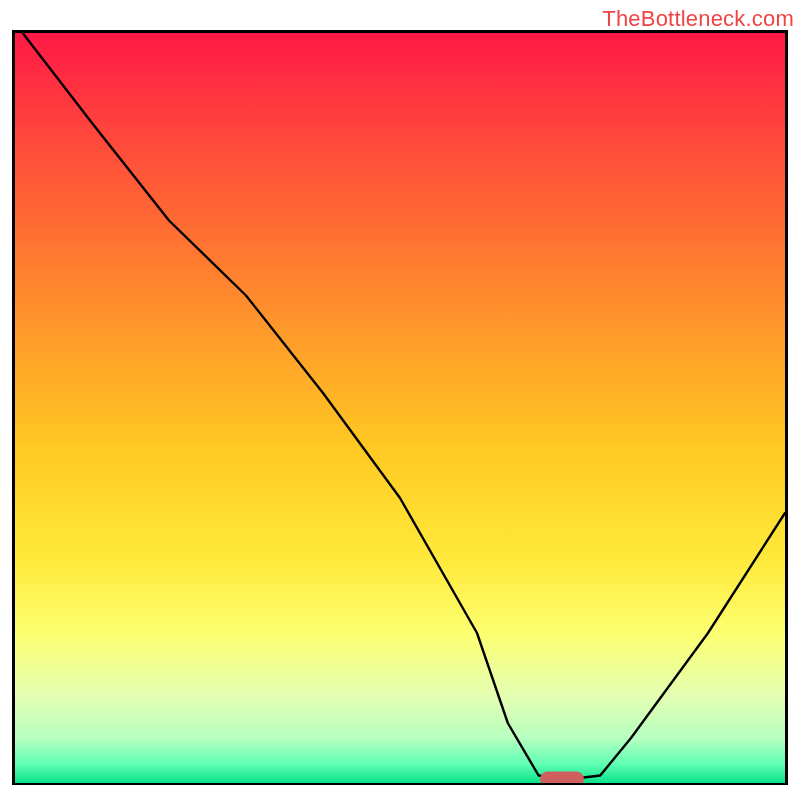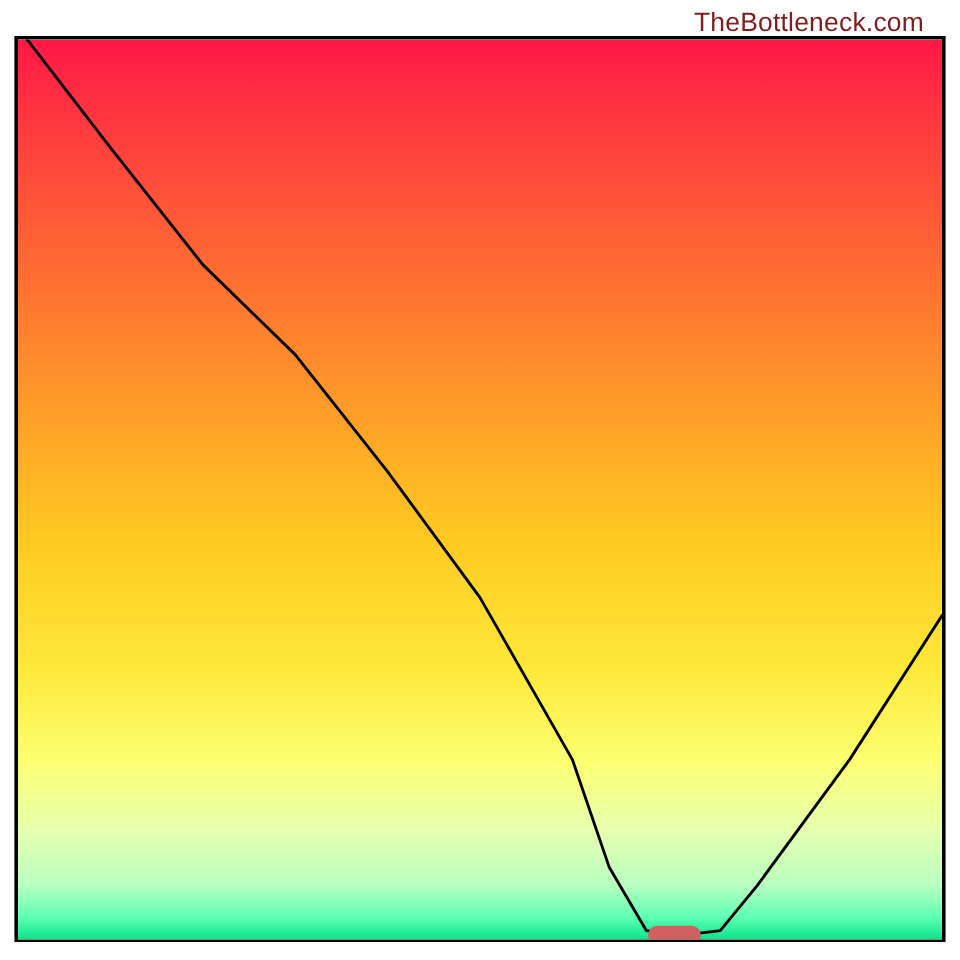--- a/index.html
+++ b/index.html
@@ -26,24 +26,24 @@
     width: 776px;
     height: 755px;
     border: 3px solid #000;
     border-bottom: 2px solid #000;
     box-sizing: border-box;
     overflow: hidden;
   }
   .watermark {
     position: absolute;
     top: 6px;
-    right: 30px;
+    right: 6px;
     font-size: 22px;
     font-weight: 500;
-    color: #7f1d1d;
+    color: #ef4444;
     letter-spacing: 0.2px;
   }
   svg.bg {
     position: absolute;
     inset: 0;
     width: 100%;
     height: 100%;
   }
   .marker {
     position: absolute;

